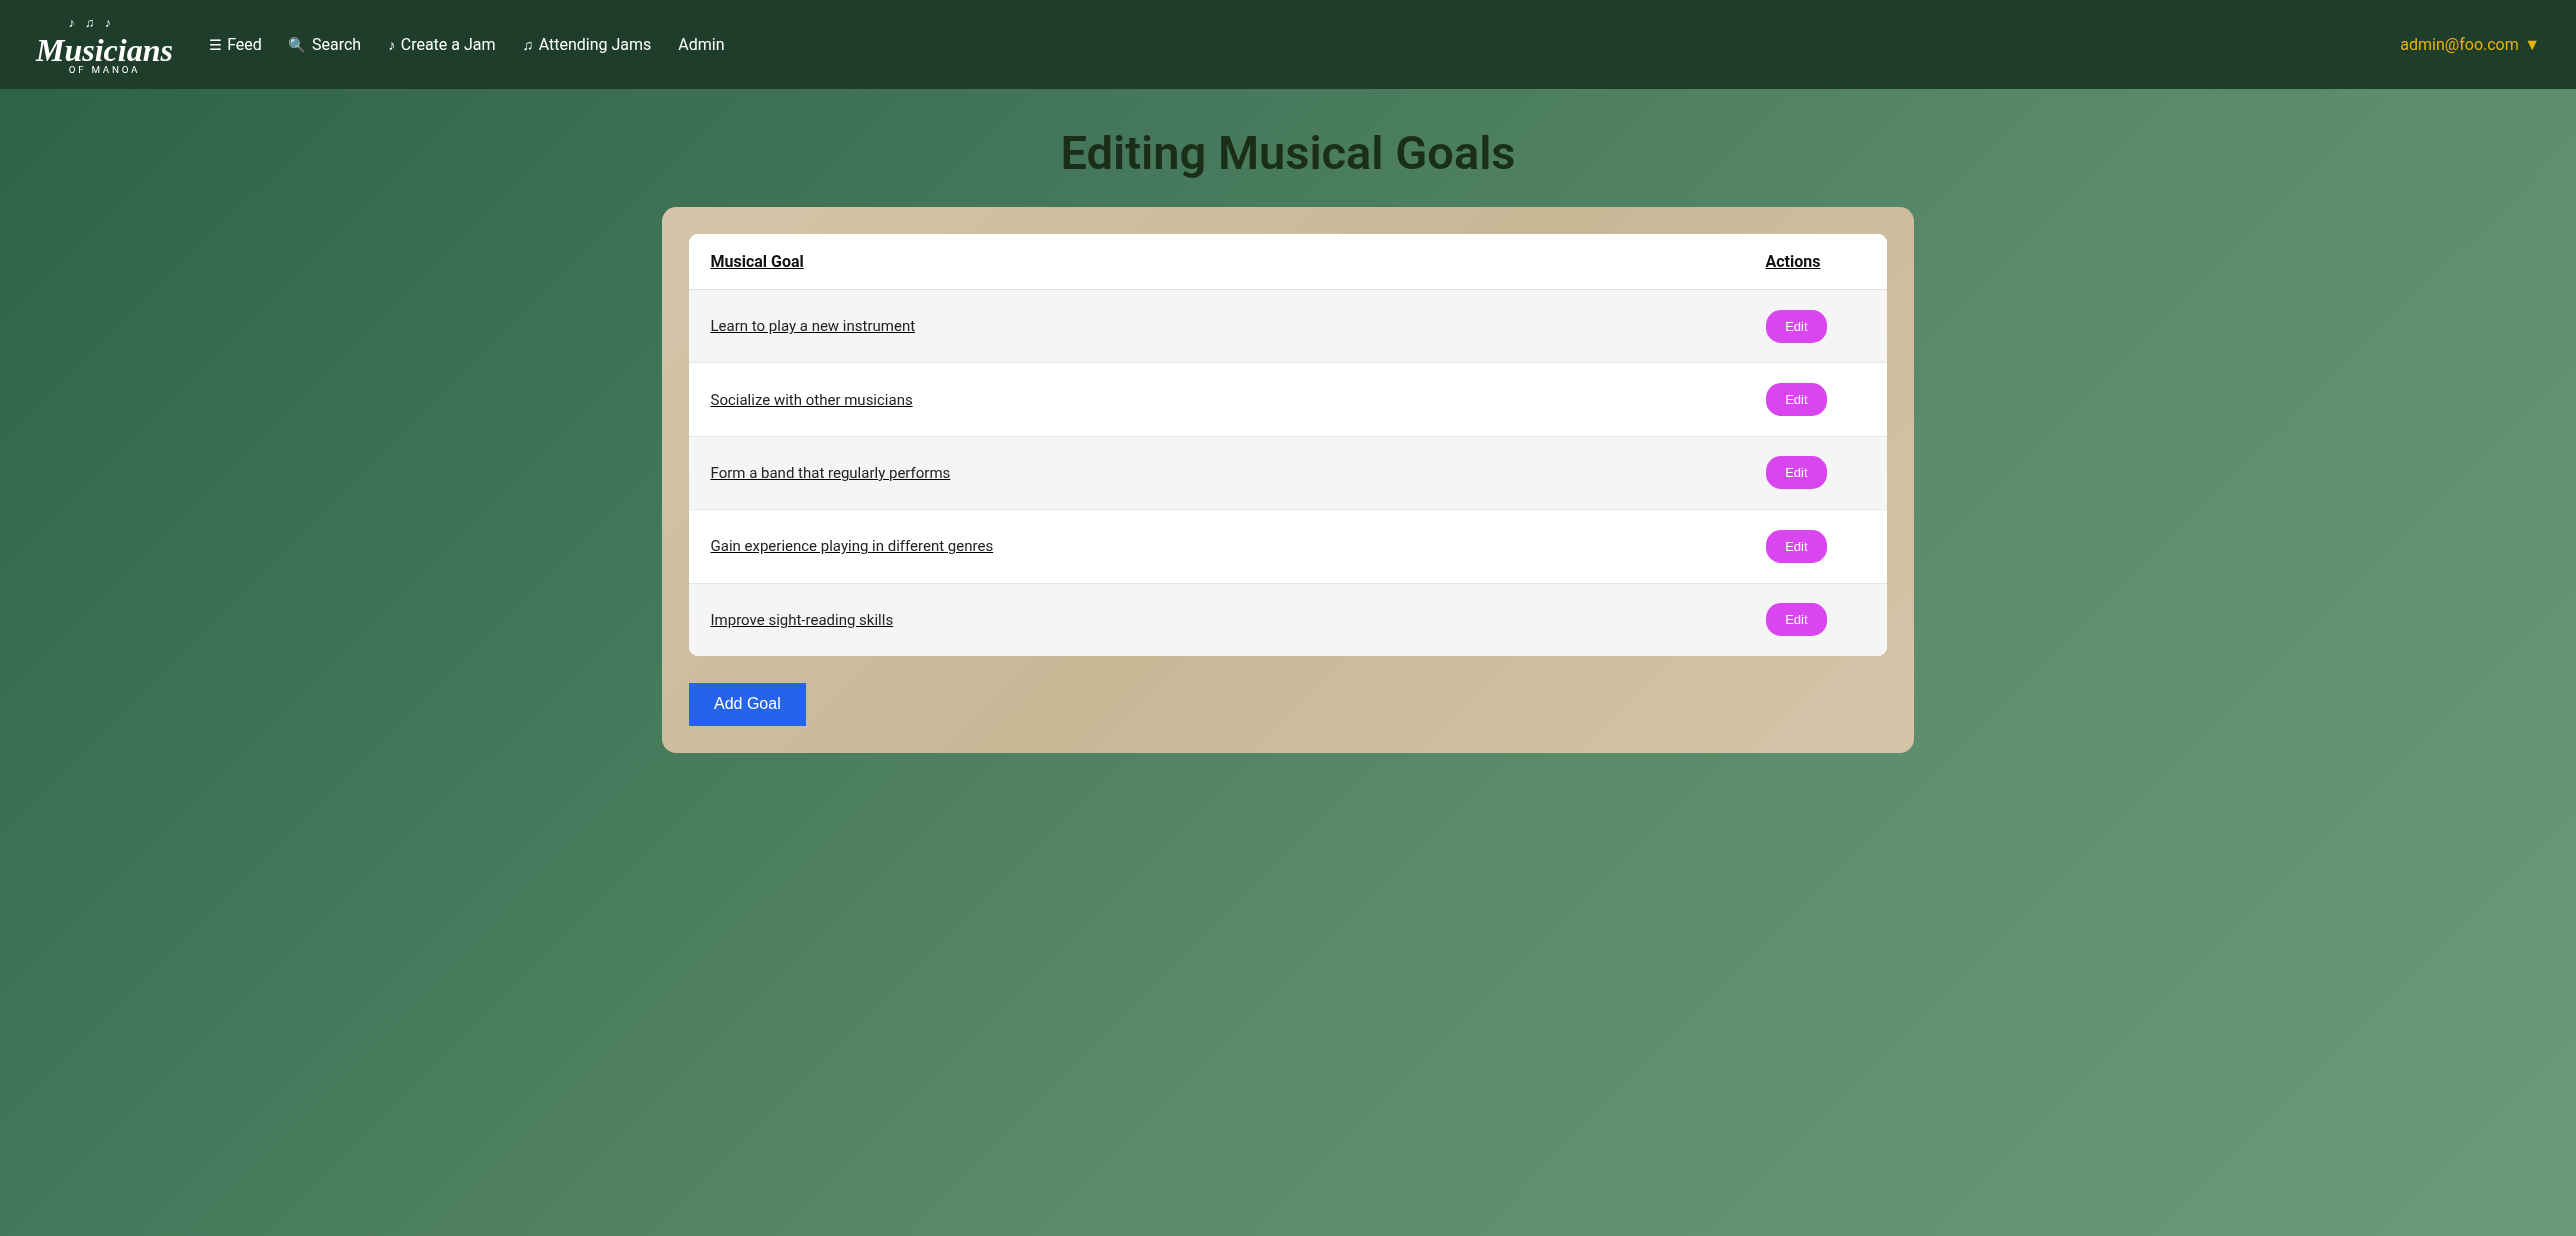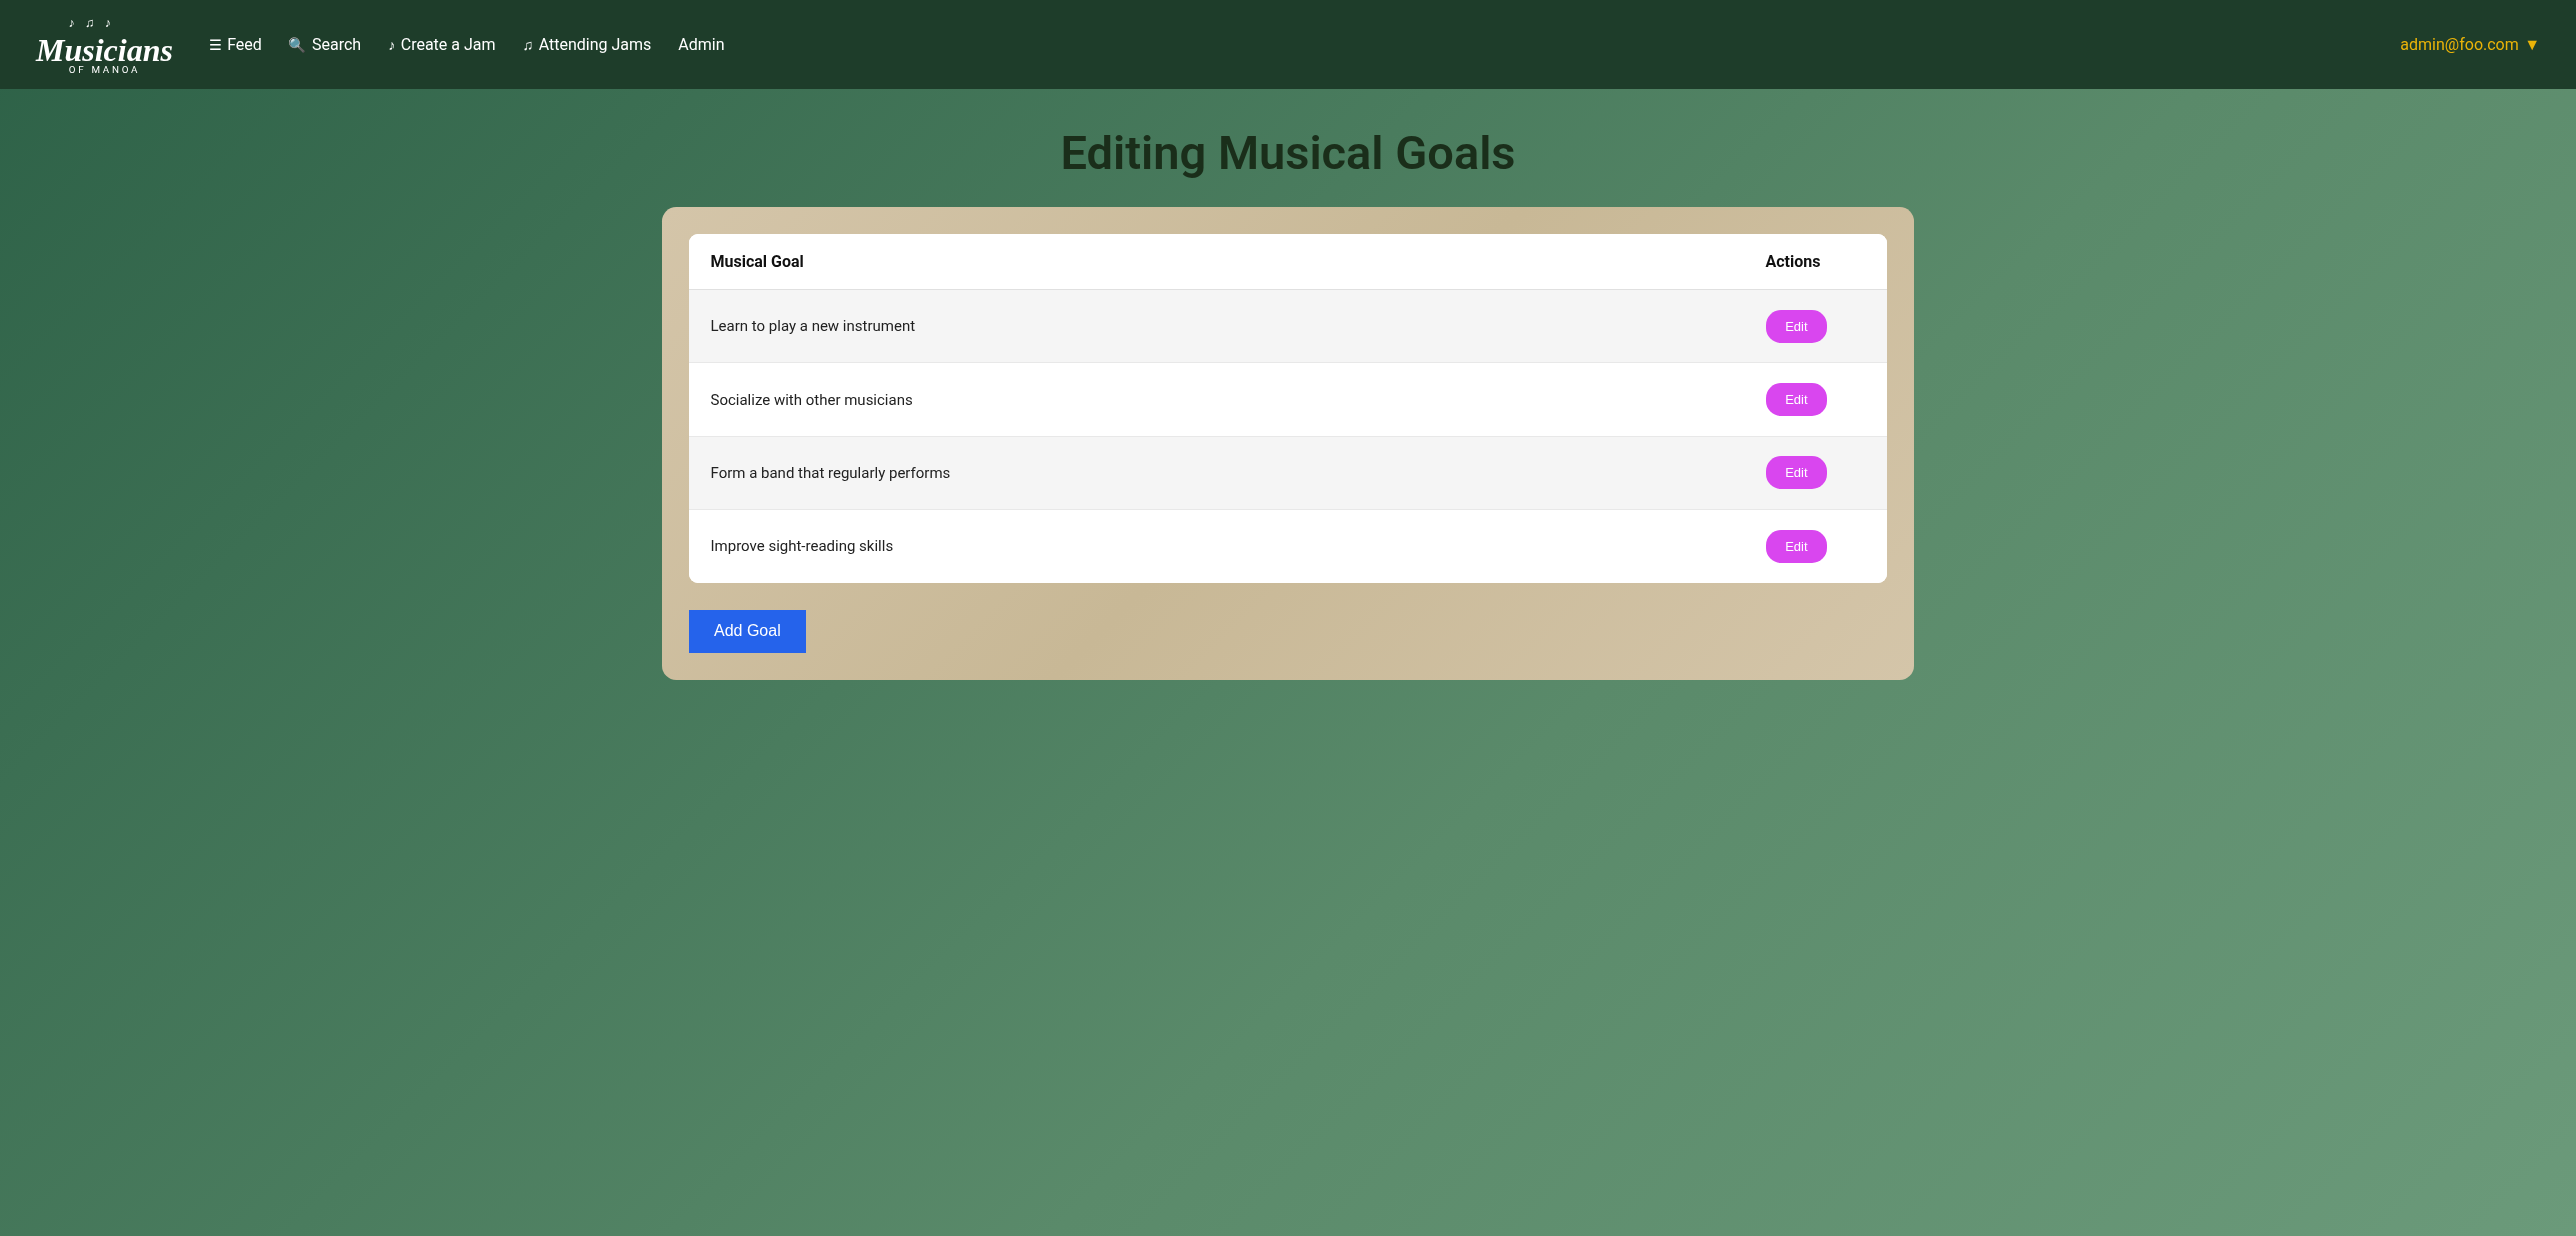--- a/index.html
+++ b/index.html
@@ -109,20 +109,21 @@
       margin-bottom: 27px;
     }
 
     
     .card {
       background: linear-gradient(135deg, #d4c5a9 0%, #c8b896 50%, #d4c5a9 100%);
       border-radius: 14.3px;
       padding: 27px;
       max-width: 1252px;
       margin: 17px auto;
+      text-decoration: underline;
     }
 
     
     .goals-table {
       width: 100%;
       border-collapse: collapse;
       background: white;
       border-radius: 9px;
       overflow: hidden;
       margin-bottom: 27px;
@@ -260,20 +261,24 @@
           </tr>
           <tr>
             <td>Socialize with other musicians</td>
             <td><button class="edit-btn">Edit</button></td>
           </tr>
           <tr>
             <td>Form a band that regularly performs</td>
             <td><button class="edit-btn">Edit</button></td>
           </tr>
           <tr>
+            <td>Gain experience playing in different genres</td>
+            <td><button class="edit-btn">Edit</button></td>
+          </tr>
+          <tr>
             <td>Improve sight-reading skills</td>
             <td><button class="edit-btn">Edit</button></td>
           </tr>
         </tbody>
     </table>
 
     <button class="add-goal-btn">Add Goal</button>
   </div>
 </div>
 

